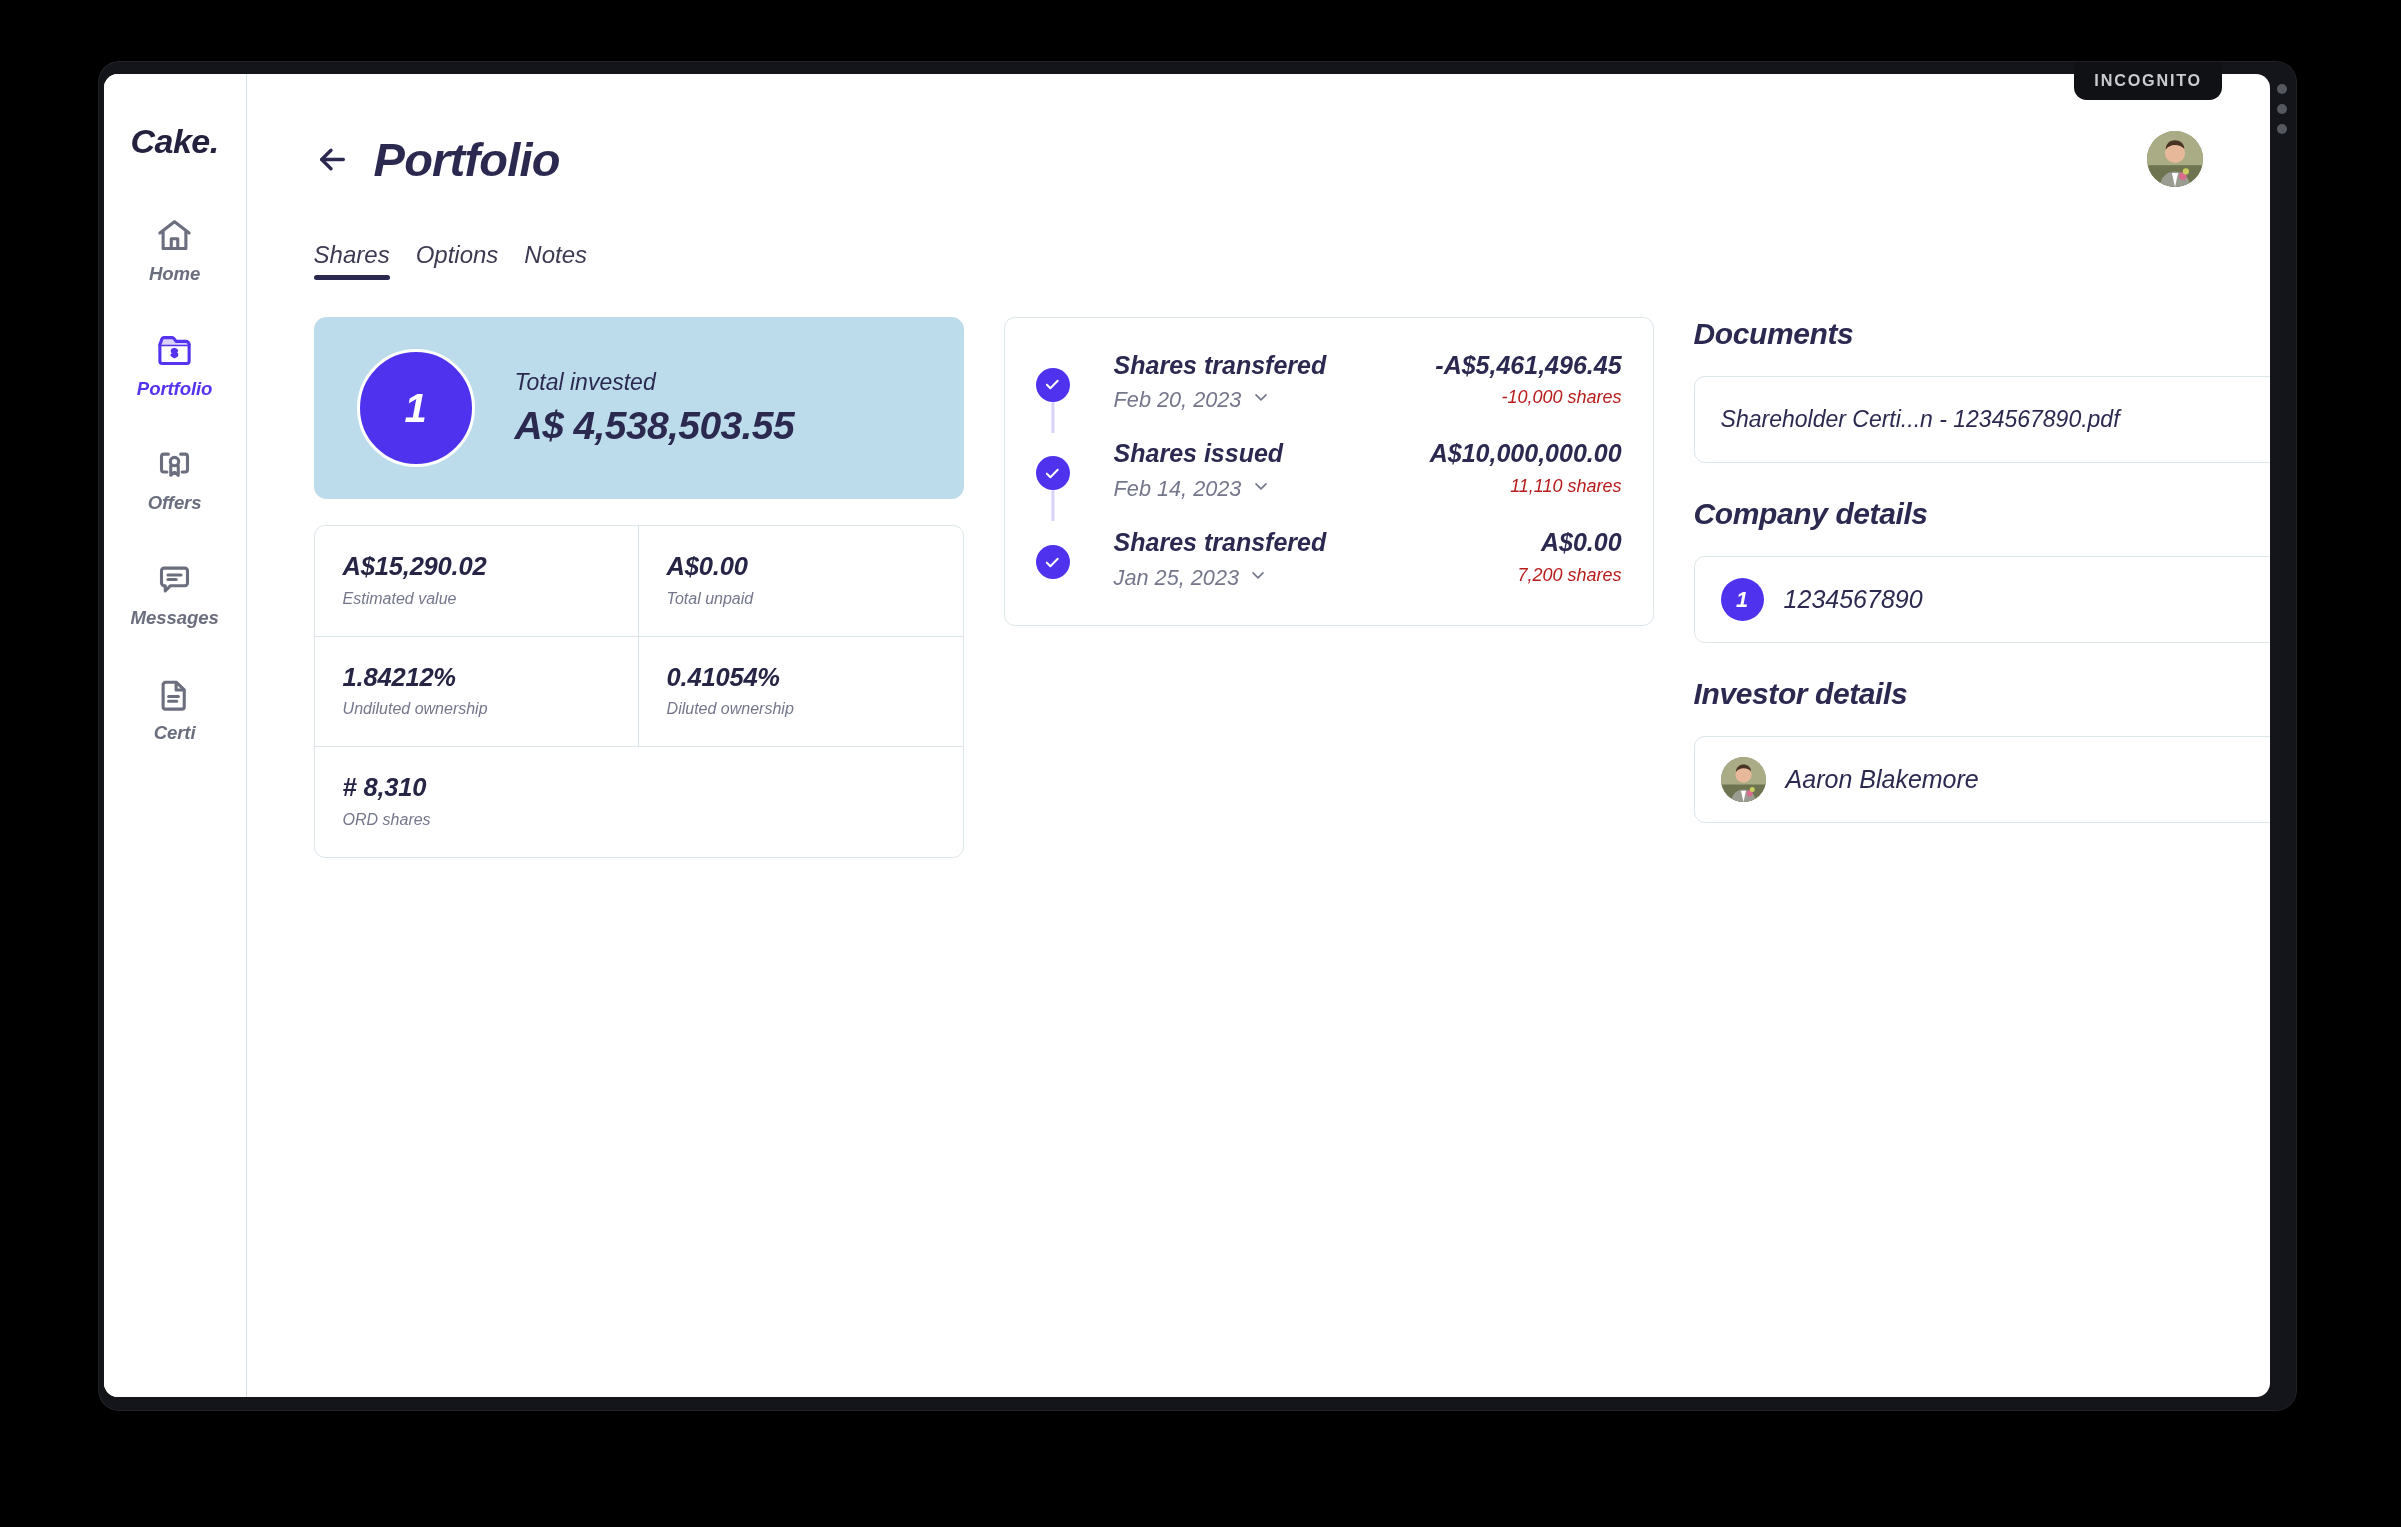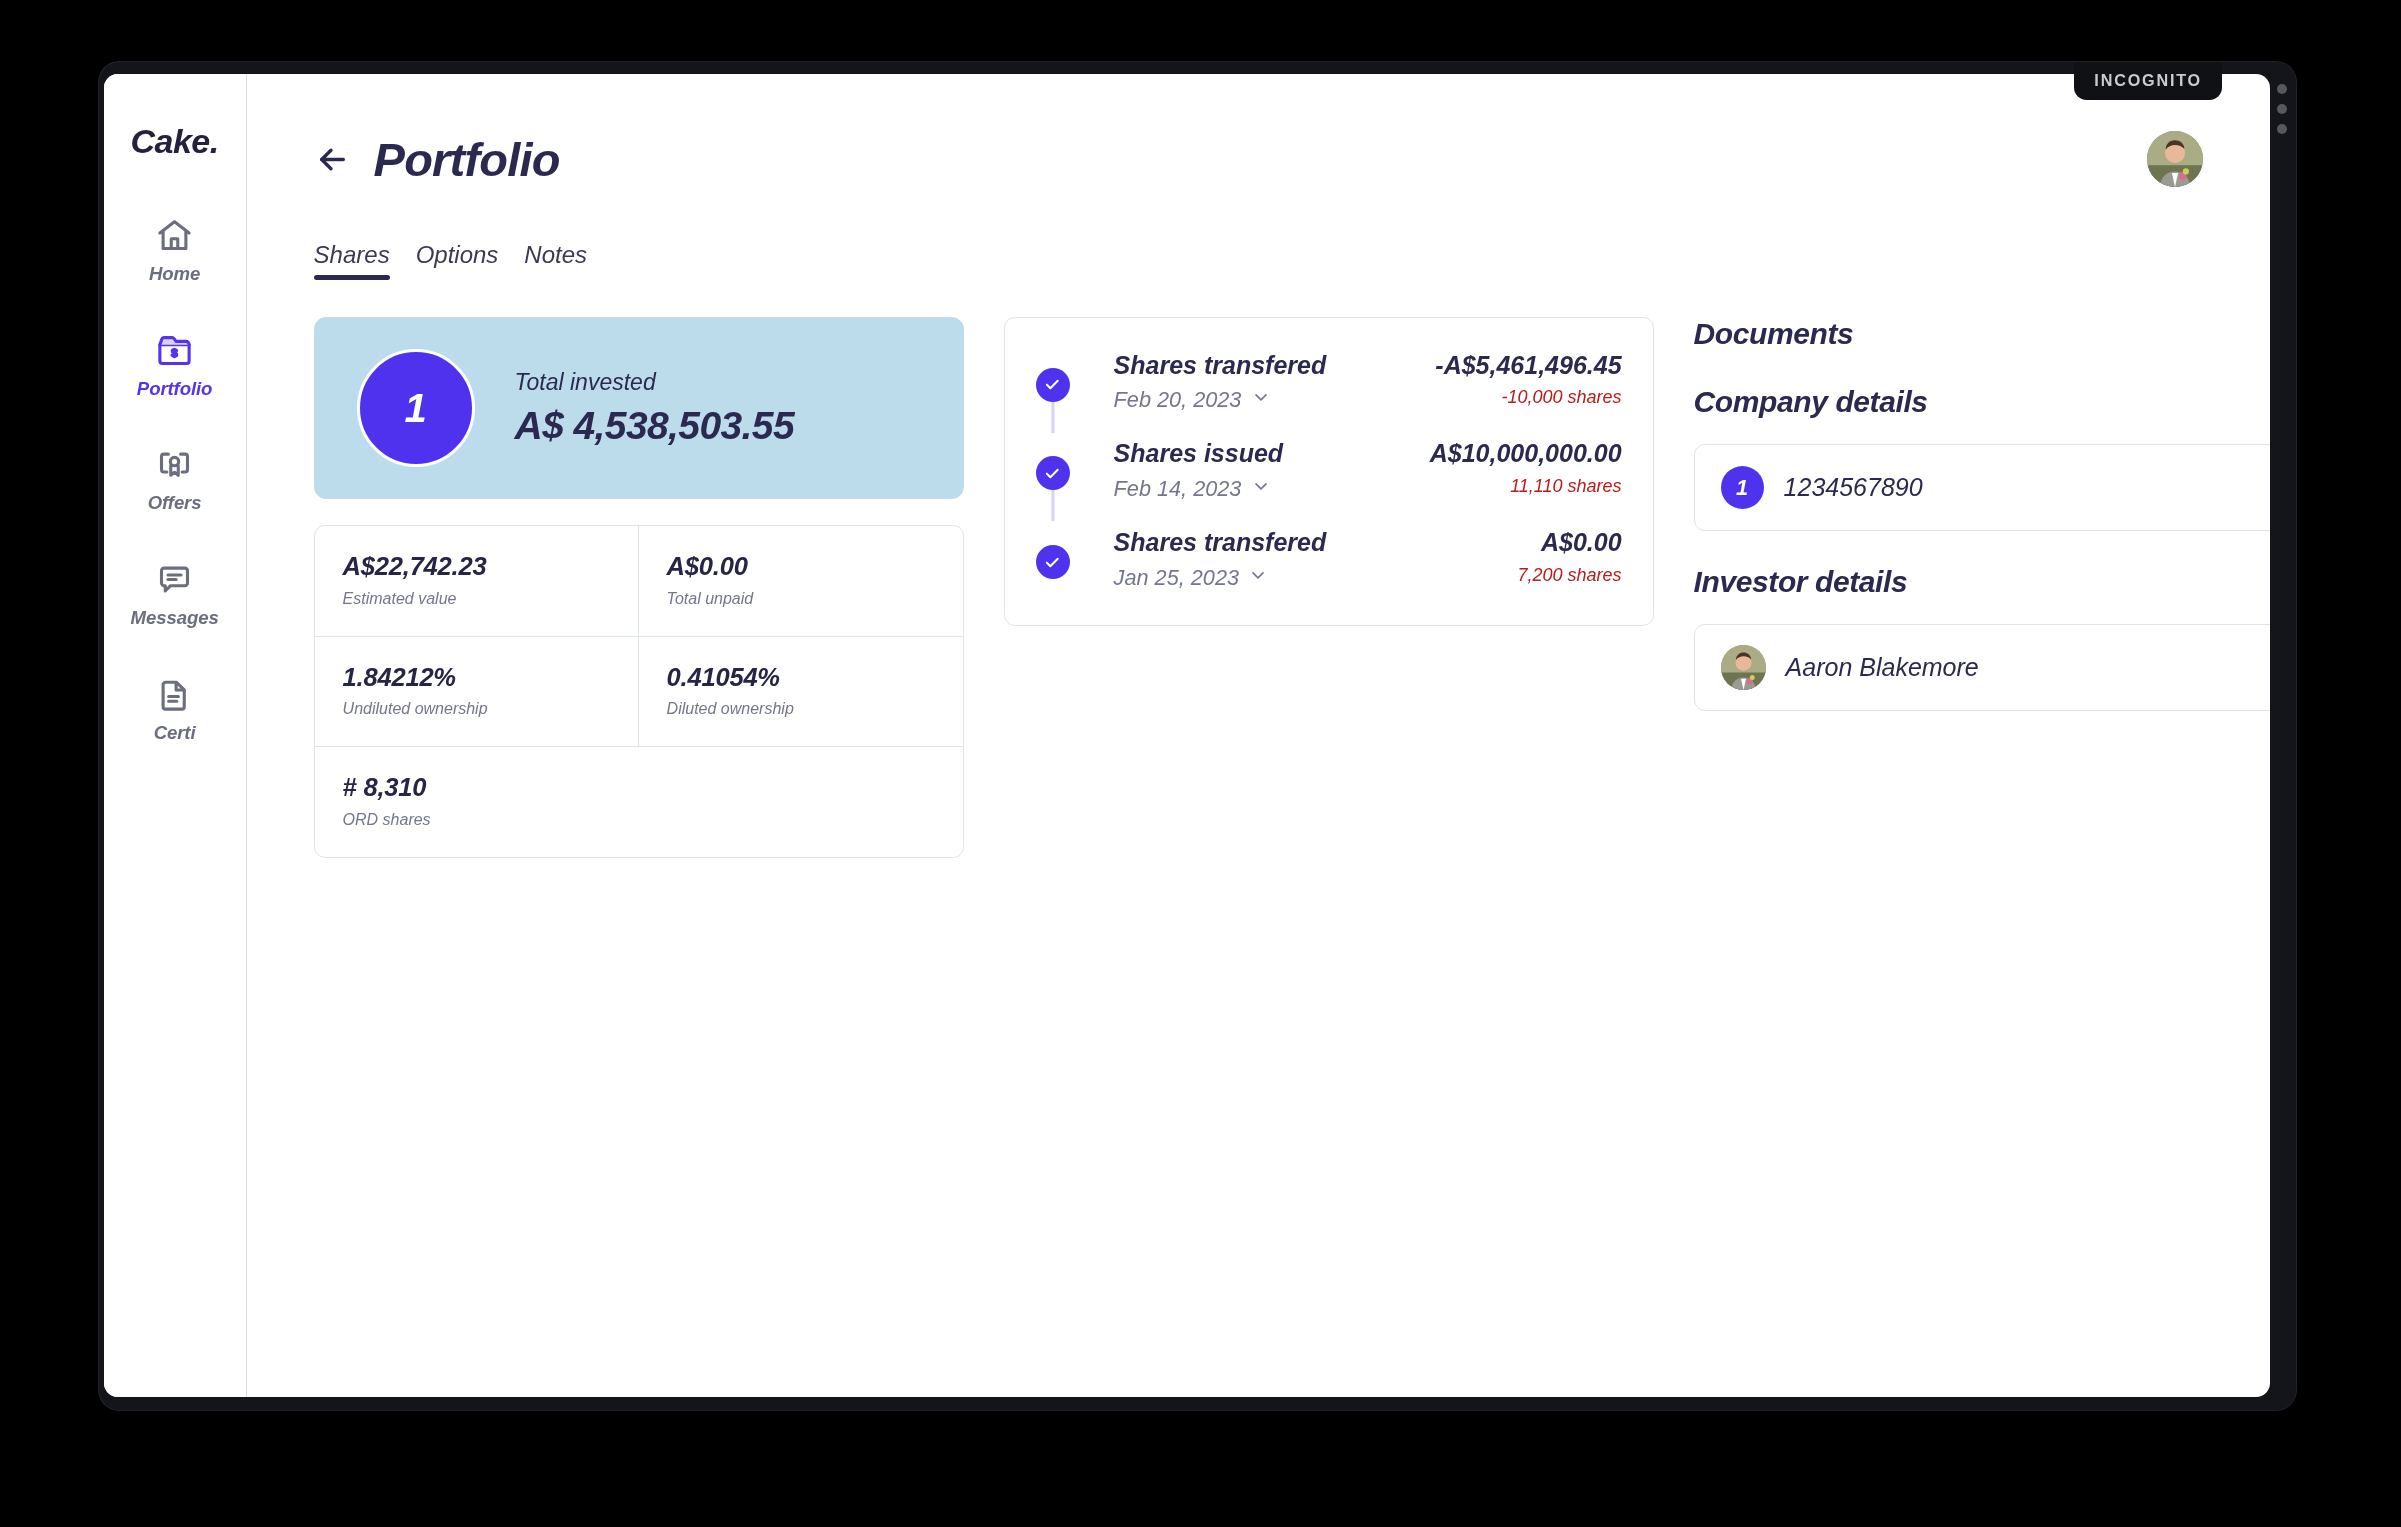--- a/index.html
+++ b/index.html
@@ -464,21 +464,21 @@
             <div class="big-badge">1</div>
             <div>
               <div class="invested-label">Total invested</div>
               <div class="invested-value">A$ 4,538,503.55</div>
             </div>
           </div>
 
           <div class="stats-card">
             <div class="stats-row">
               <div class="stat-cell">
-                <div class="stat-value">A$22,742.23</div>
+                <div class="stat-value">A$15,290.02</div>
                 <div class="stat-label">Estimated value</div>
               </div>
               <div class="stat-cell">
                 <div class="stat-value">A$0.00</div>
                 <div class="stat-label">Total unpaid</div>
               </div>
             </div>
             <div class="stats-row">
               <div class="stat-cell">
                 <div class="stat-value">1.84212%</div>
@@ -588,20 +588,24 @@
               </div>
 
             </div>
           </div>
         </section>
 
         <section>
 
           <h2 class="section-heading">Documents</h2>
 
+          <div class="panel-card tall">
+            <span class="doc-name">Shareholder Certi...n - 1234567890.pdf</span>
+
+          </div>
 
           <h2 class="section-heading spaced">Company details</h2>
 
           <div class="panel-card tall">
             <span class="row-left">
               <span class="mini-badge">1</span>
               <span class="row-name">1234567890</span>
             </span>
 
           </div>

